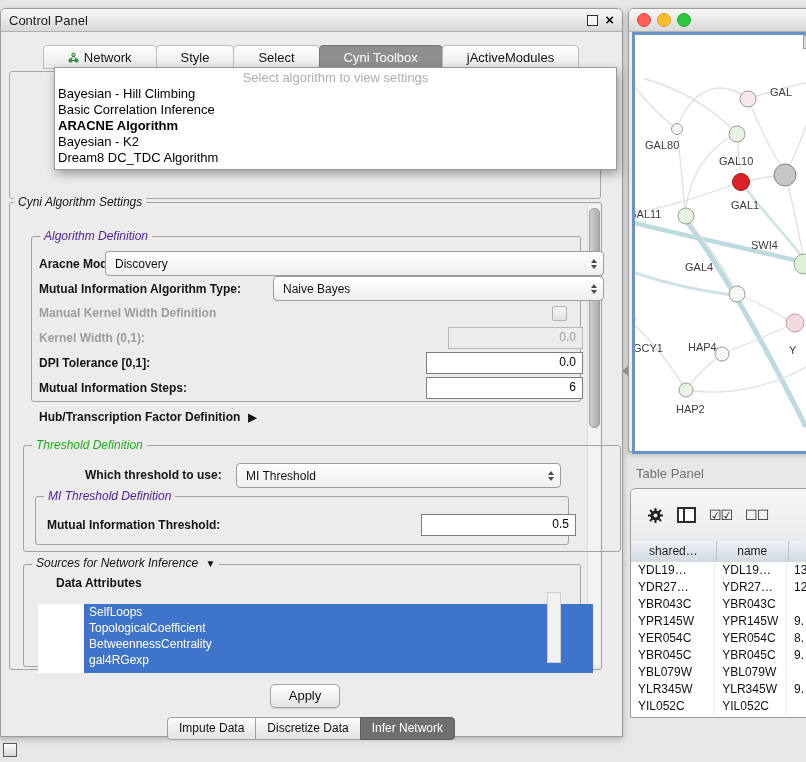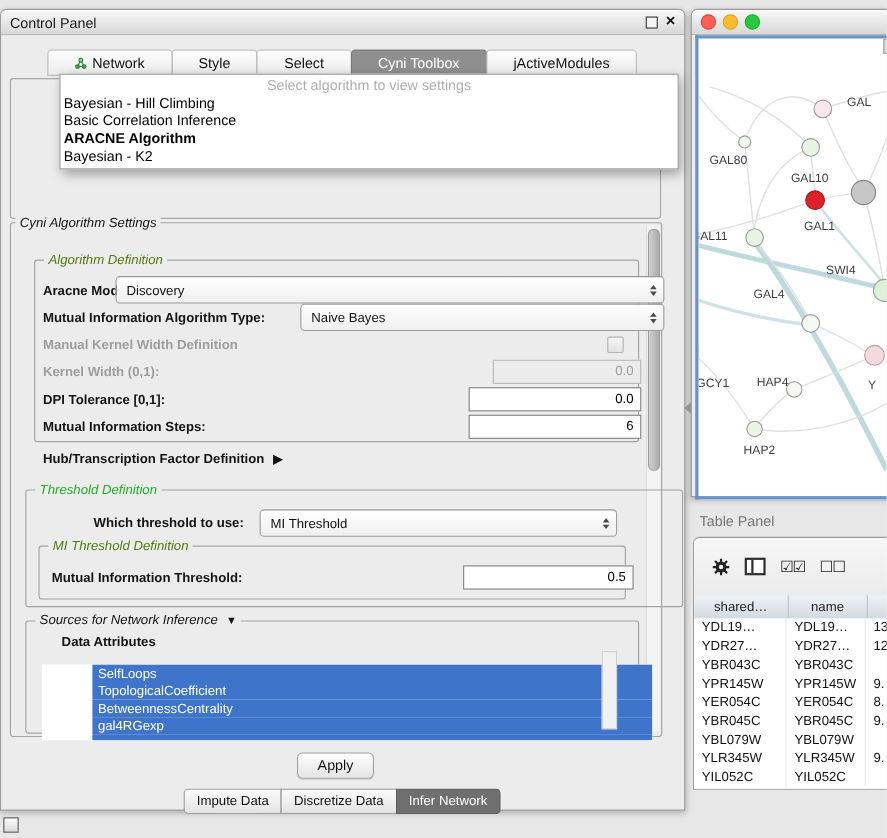--- a/index.html
+++ b/index.html
@@ -17,21 +17,21 @@
   #hidden-group{position:absolute;left:8px;top:62px;width:590px;height:126px;border:1px solid #a7a7a7;border-radius:3px;background:#ececec;}
   #combo-fragment{position:absolute;left:575px;top:98px;width:23px;height:26px;background:linear-gradient(#fff,#f0f0f0);border:2px solid #8fb0e0;border-left:none;border-radius:0 6px 6px 0;box-shadow:0 0 5px 1px rgba(100,140,220,.75);}
   
   .dd{position:absolute;left:17px;top:58px;width:561px;background:#fff;border:1px solid #9a9a9a;box-shadow:2px 4px 10px rgba(0,0,0,.35);padding:1px 0 3px;z-index:50;margin-left:36px;}
   .dd-placeholder{font-size:13px;color:#aeaeae;text-align:center;height:17px;line-height:17px;}
   .dd-item{font-size:13px;height:16px;line-height:16px;padding:0 3px;color:#000;white-space:nowrap;}
   .dd-item.selected{font-weight:bold;}
   
   .group{position:absolute;border:1px solid #a2a2a2;border-radius:3px;font-style:italic;}
   .legend{position:absolute;top:-8px;left:8px;background:#ececec;padding:0 4px;font-size:12px;white-space:nowrap;color:#141414;}
-  .legend.blue{color:#4d7c0f;}
+  .legend.blue{color:#4c1d95;}
   .legend.green{color:#1fae1f;}
   .lbl{position:absolute;font-size:12px;font-weight:bold;color:#141414;white-space:nowrap;}
   .lbl.disabled{color:#9d9d9d;}
   .combo{position:absolute;height:23px;background:linear-gradient(#ffffff,#efefef);border:1px solid #9d9d9d;border-radius:4px;font-size:12px;color:#111;display:flex;align-items:center;padding:0 24px 0 9px;}
   .arr{position:absolute;right:6px;top:50%;transform:translateY(-50%);display:flex;flex-direction:column;gap:2px;}
   .arr i{display:block;width:0;height:0;border-left:3.5px solid transparent;border-right:3.5px solid transparent;}
   .arr i.up{border-bottom:4px solid #4a4a4a;}
   .arr i.dn{border-top:4px solid #4a4a4a;}
   .field{position:absolute;height:20px;background:#fff;border:1px solid #7e7e7e;font-size:12px;color:#000;text-align:right;padding:0 6px;line-height:19px;}
   .field.disabled{background:#ececec;border-color:#b8b8b8;color:#9d9d9d;}
@@ -114,20 +114,21 @@
       </span>
     </div>
 
   <div class="dd">
     <div class="dd-placeholder">Select algorithm to view settings</div>
     <div>
         <div class="dd-item">Bayesian - Hill Climbing</div>
         <div class="dd-item">Basic Correlation Inference</div>
         <div class="dd-item selected">ARACNE Algorithm</div>
         <div class="dd-item">Bayesian - K2</div>
+        <div class="dd-item">Dream8 DC_TDC Algorithm</div>
       </div>
   </div>
 
   <div class="group" style="left:8px;top:193px;width:591px;height:466px;">
     <span class="legend" style="left:4px;">Cyni Algorithm Settings</span>
     <div class="vscroll">
       <div class="vthumb"></div>
     </div>
   </div>
 

